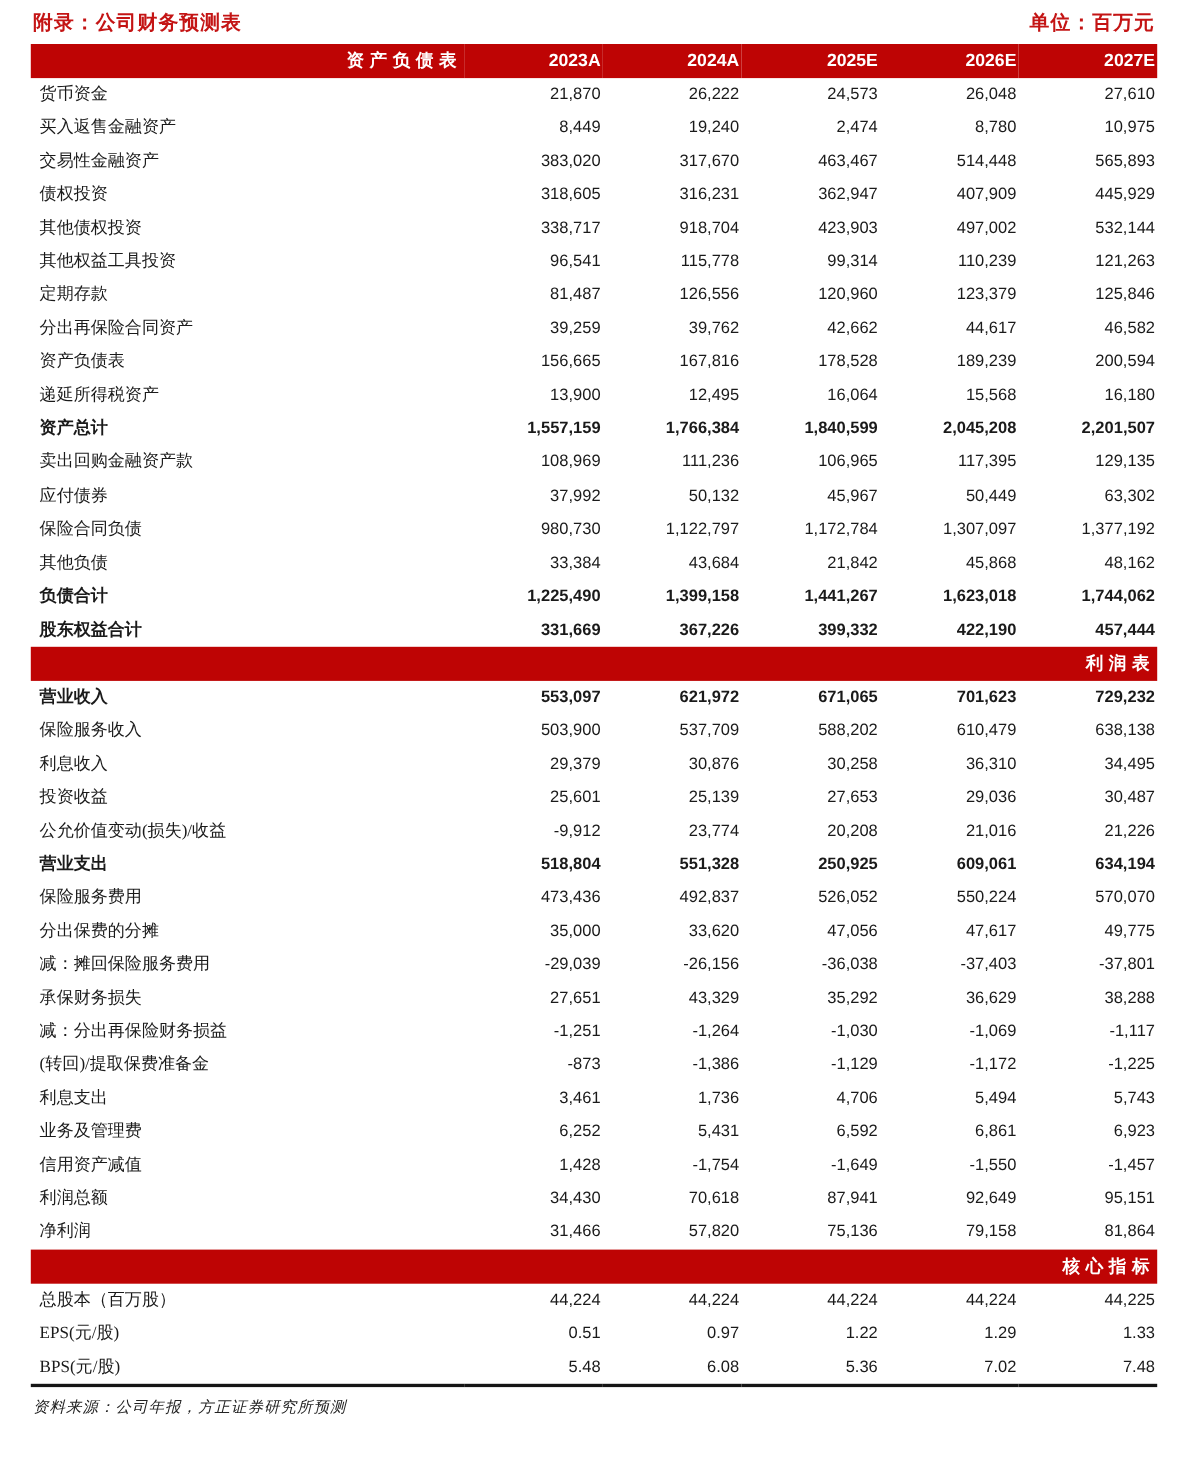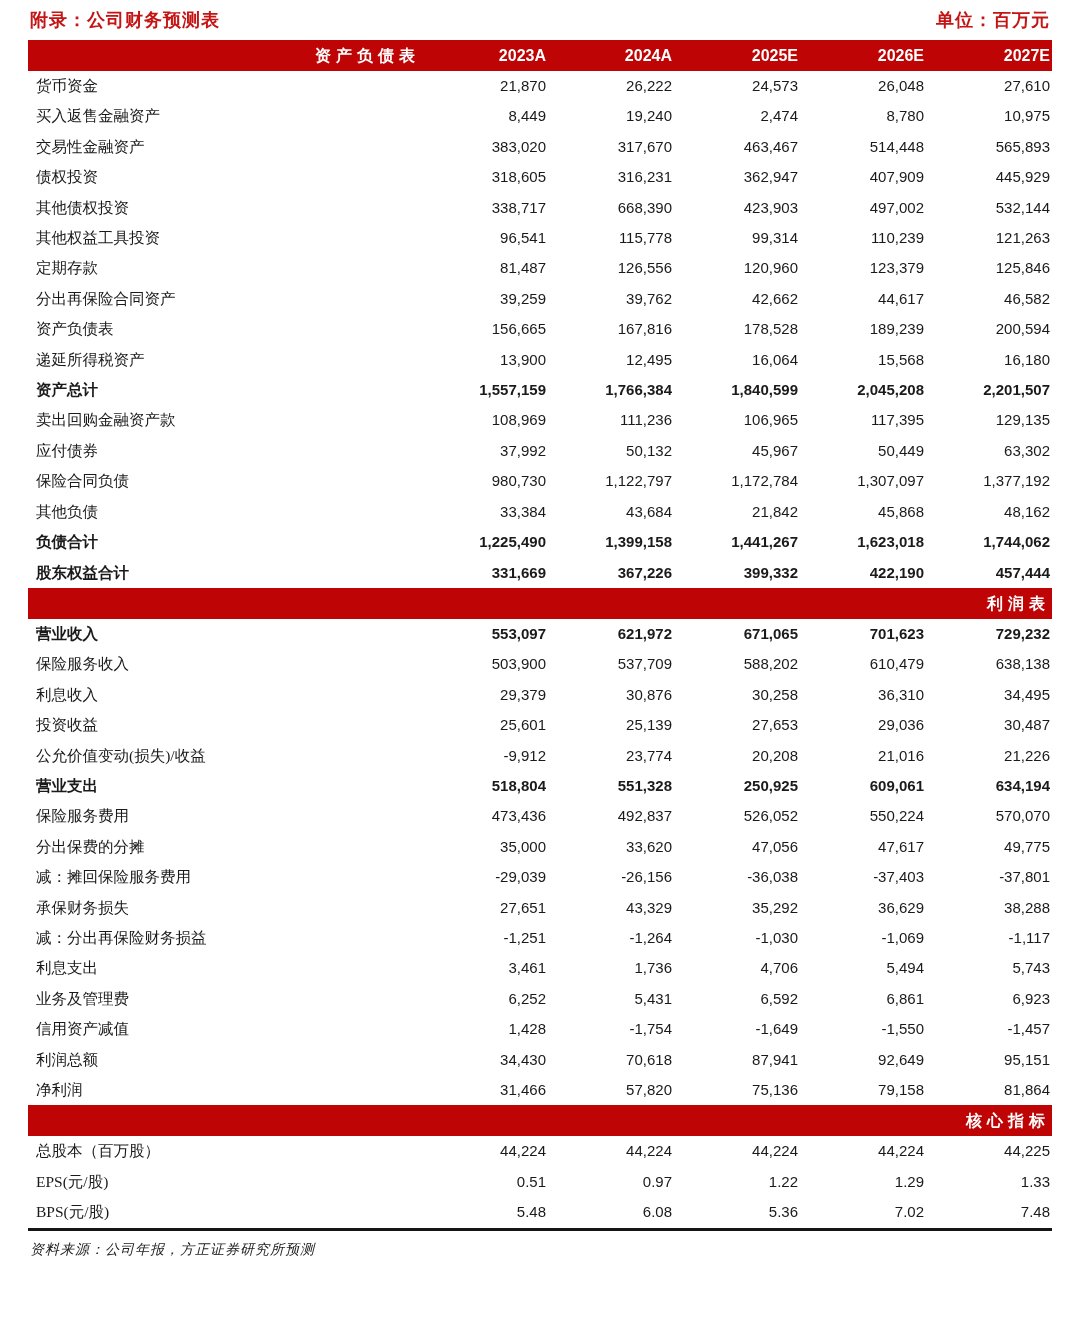--- a/index.html
+++ b/index.html
@@ -122,21 +122,21 @@
           <td class="label">债权投资</td>
           <td class="num">318,605</td>
           <td class="num">316,231</td>
           <td class="num">362,947</td>
           <td class="num">407,909</td>
           <td class="num">445,929</td>
         </tr>
         <tr>
           <td class="label">其他债权投资</td>
           <td class="num">338,717</td>
-          <td class="num">668,390</td>
+          <td class="num">918,704</td>
           <td class="num">423,903</td>
           <td class="num">497,002</td>
           <td class="num">532,144</td>
         </tr>
         <tr>
           <td class="label">其他权益工具投资</td>
           <td class="num">96,541</td>
           <td class="num">115,778</td>
           <td class="num">99,314</td>
           <td class="num">110,239</td>
@@ -315,20 +315,28 @@
         </tr>
         <tr>
           <td class="label">减：分出再保险财务损益</td>
           <td class="num">-1,251</td>
           <td class="num">-1,264</td>
           <td class="num">-1,030</td>
           <td class="num">-1,069</td>
           <td class="num">-1,117</td>
         </tr>
         <tr>
+          <td class="label">(转回)/提取保费准备金</td>
+          <td class="num">-873</td>
+          <td class="num">-1,386</td>
+          <td class="num">-1,129</td>
+          <td class="num">-1,172</td>
+          <td class="num">-1,225</td>
+        </tr>
+        <tr>
           <td class="label">利息支出</td>
           <td class="num">3,461</td>
           <td class="num">1,736</td>
           <td class="num">4,706</td>
           <td class="num">5,494</td>
           <td class="num">5,743</td>
         </tr>
         <tr>
           <td class="label">业务及管理费</td>
           <td class="num">6,252</td>

